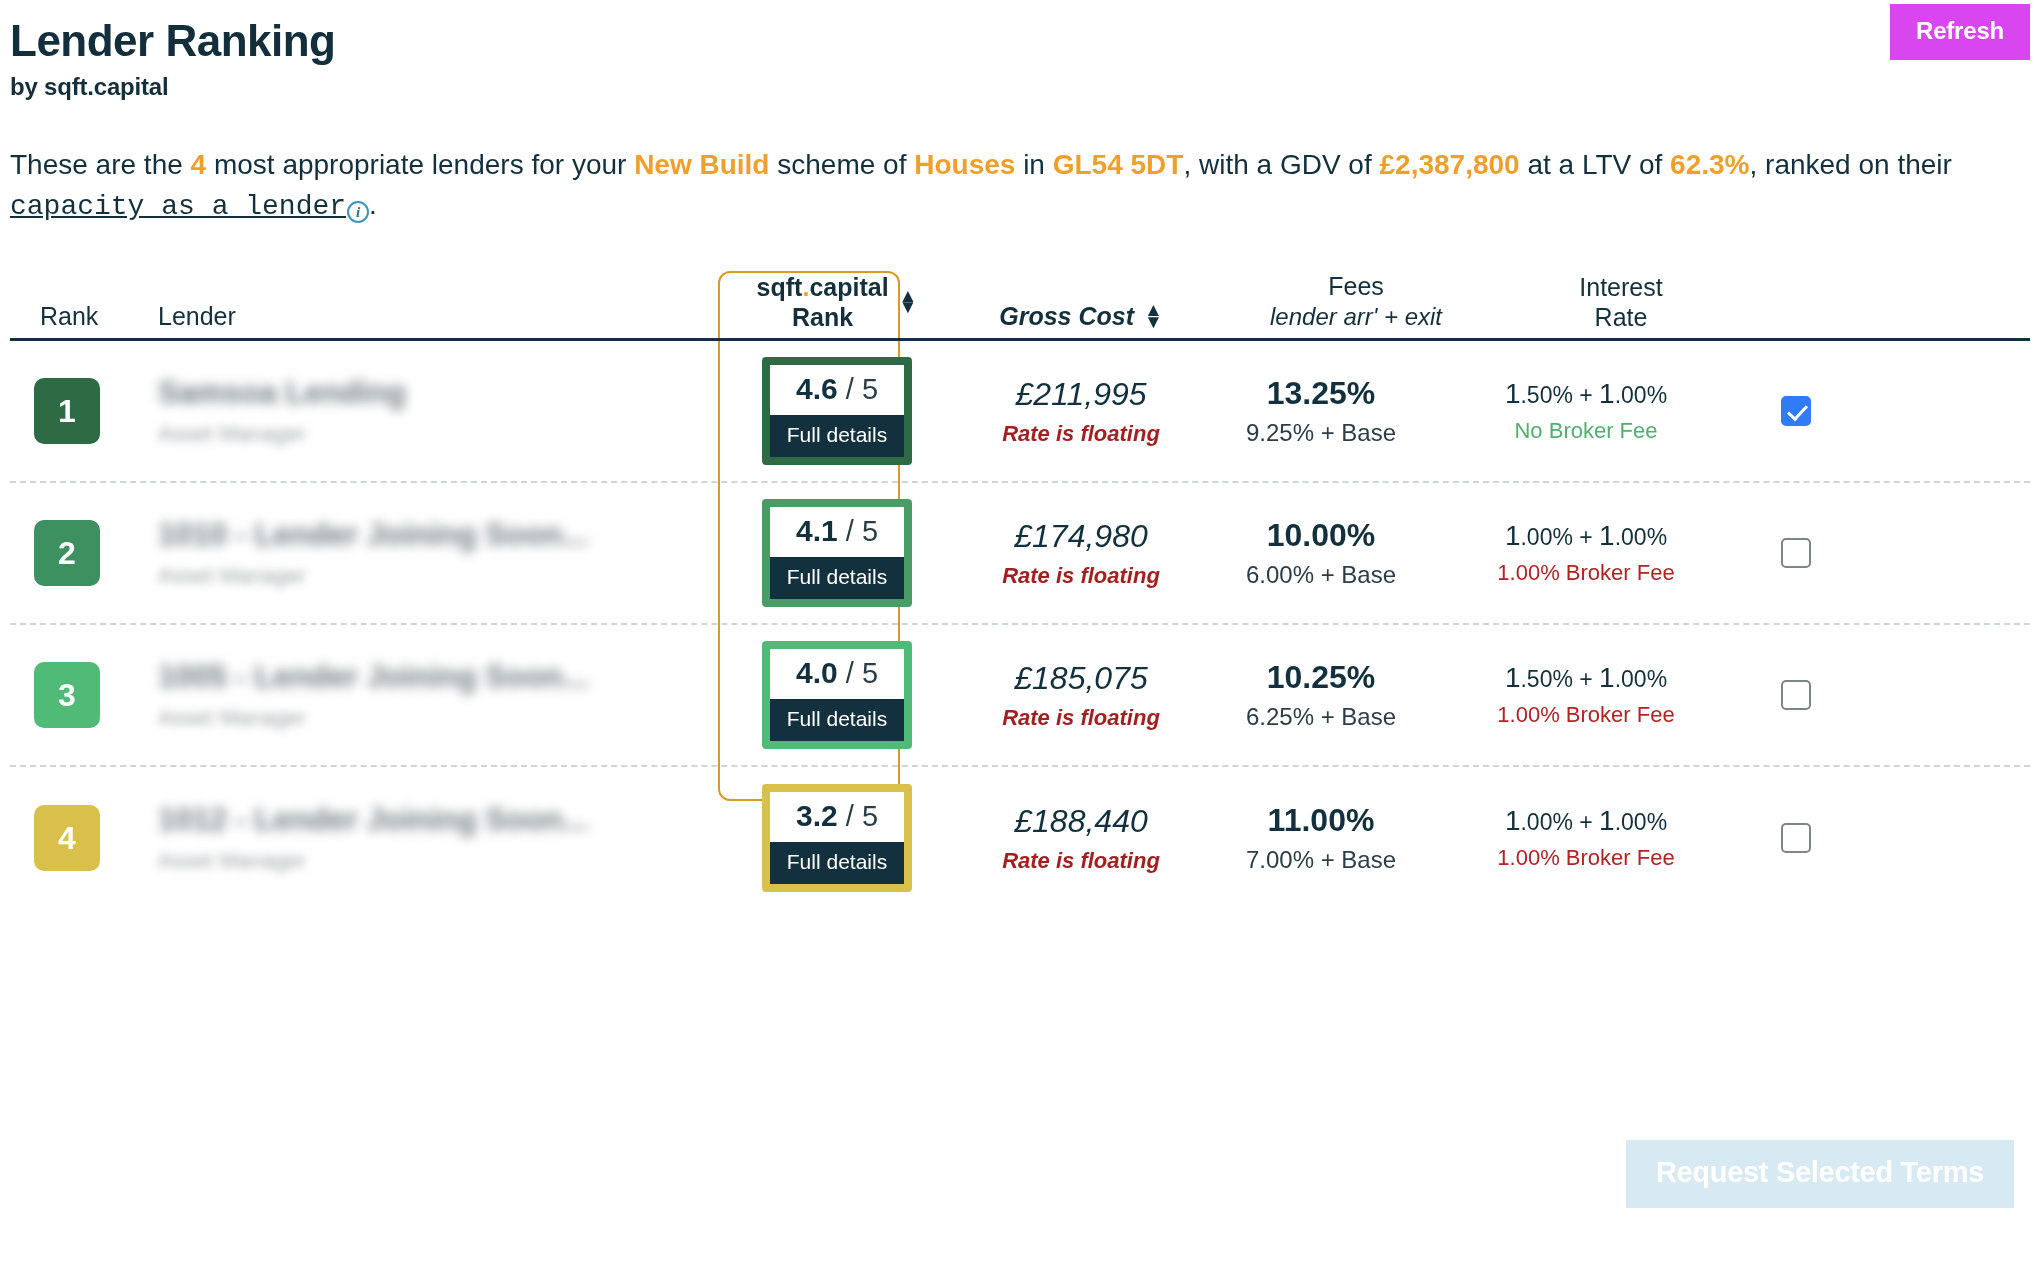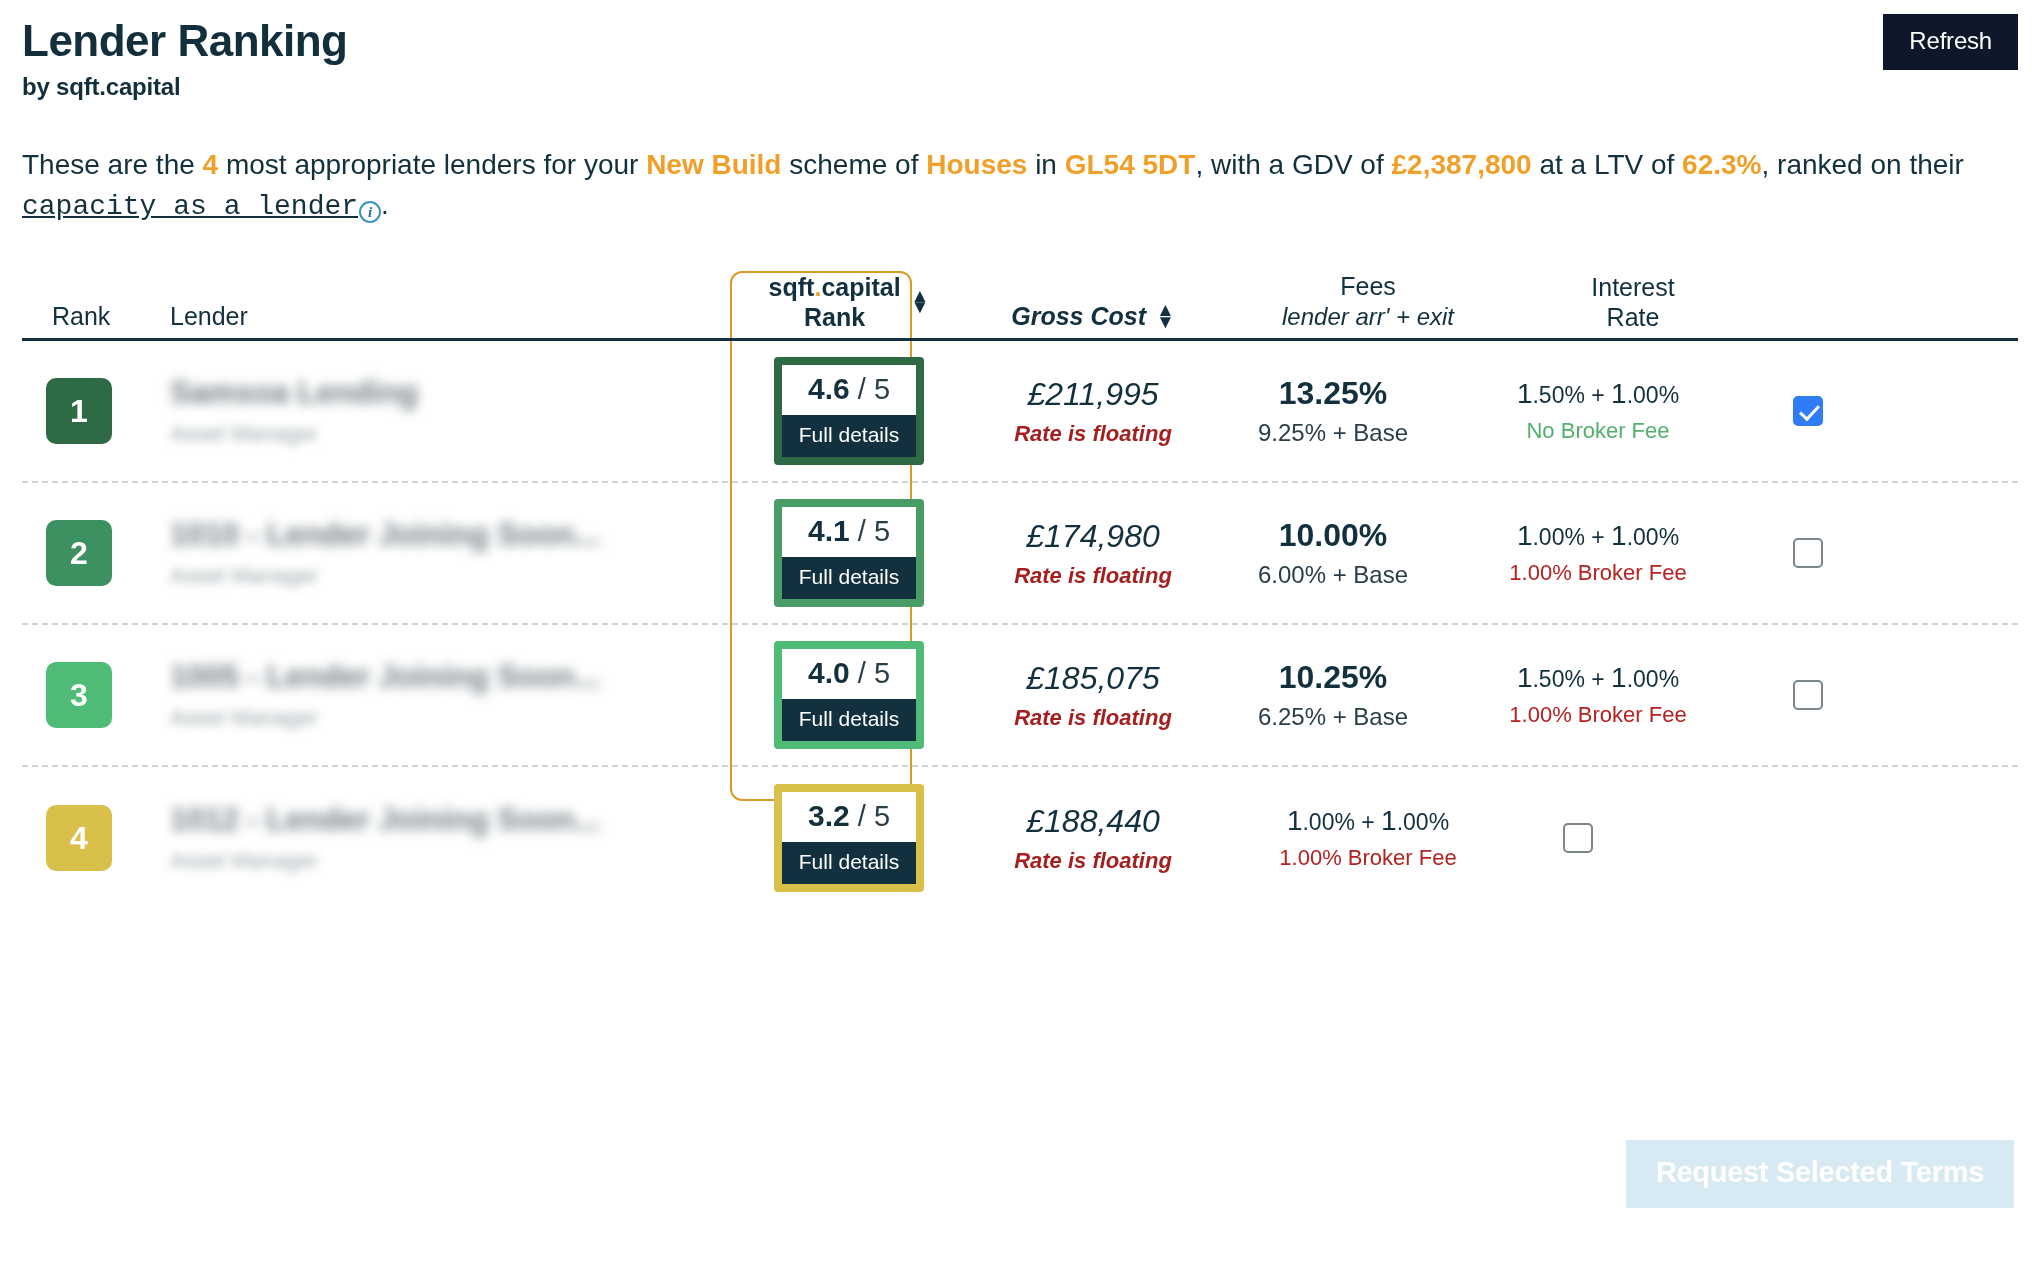--- a/index.html
+++ b/index.html
@@ -3,36 +3,36 @@
 <meta charset="utf-8">
 <style>
   * { box-sizing: border-box; margin: 0; padding: 0; }
   html, body {
     width: 2040px; height: 1266px;
     background: #ffffff;
     font-family: "Liberation Sans", sans-serif;
     color: #12303d;
     overflow: hidden;
   }
-  .page { position: relative; width: 2040px; height: 1266px; padding: 0 22px; }
+  .page { position: relative; width: 2040px; height: 1266px; padding: 0 10px; }
 
   
   .header { position: relative; padding-top: 16px; }
   .title {
     font-size: 44px; font-weight: bold; letter-spacing: -0.5px;
     color: #132f3c; line-height: 1.12;
   }
   .subtitle {
     font-size: 24px; font-weight: bold; color: #132f3c;
     margin-top: 8px; letter-spacing: -0.2px;
   }
   .refresh-btn {
-    position: absolute; top: 14px; right: 0;
-    background: #0f172a; color: #ffffff;
-    font-size: 24px; font-weight: normal;
+    position: absolute; top: 4px; right: 0;
+    background: #d946ef; color: #ffffff;
+    font-size: 24px; font-weight: bold;
     padding: 13px 26px 15px 26px;
     border: none; cursor: pointer;
     letter-spacing: -0.2px;
   }
 
   
   .intro {
     margin-top: 44px;
     font-size: 28px; line-height: 40px;
     color: #12303d; max-width: 2000px;
@@ -332,20 +332,24 @@
             <b>3.2</b>
             <span>/ 5</span>
           </div>
           <div class="score-bottom">Full details</div>
         </div>
       </div>
       <div class="c-gross">
         <div class="gross-val">£188,440</div>
         <div class="gross-note">Rate is floating</div>
       </div>
+      <div class="c-rate">
+        <div class="rate-val">11.00%</div>
+        <div class="rate-note">7.00% + Base</div>
+      </div>
       <div class="c-fees">
         <div class="fee-val"><span>1</span><span class="sm">.00%</span><span class="sm"> + </span><span>1</span><span class="sm">.00%</span></div>
         <div class="fee-note red">1.00% Broker Fee</div>
       </div>
       <div class="c-check">
         <div class="checkbox"></div>
       </div>
     </div>
 
   </div>

